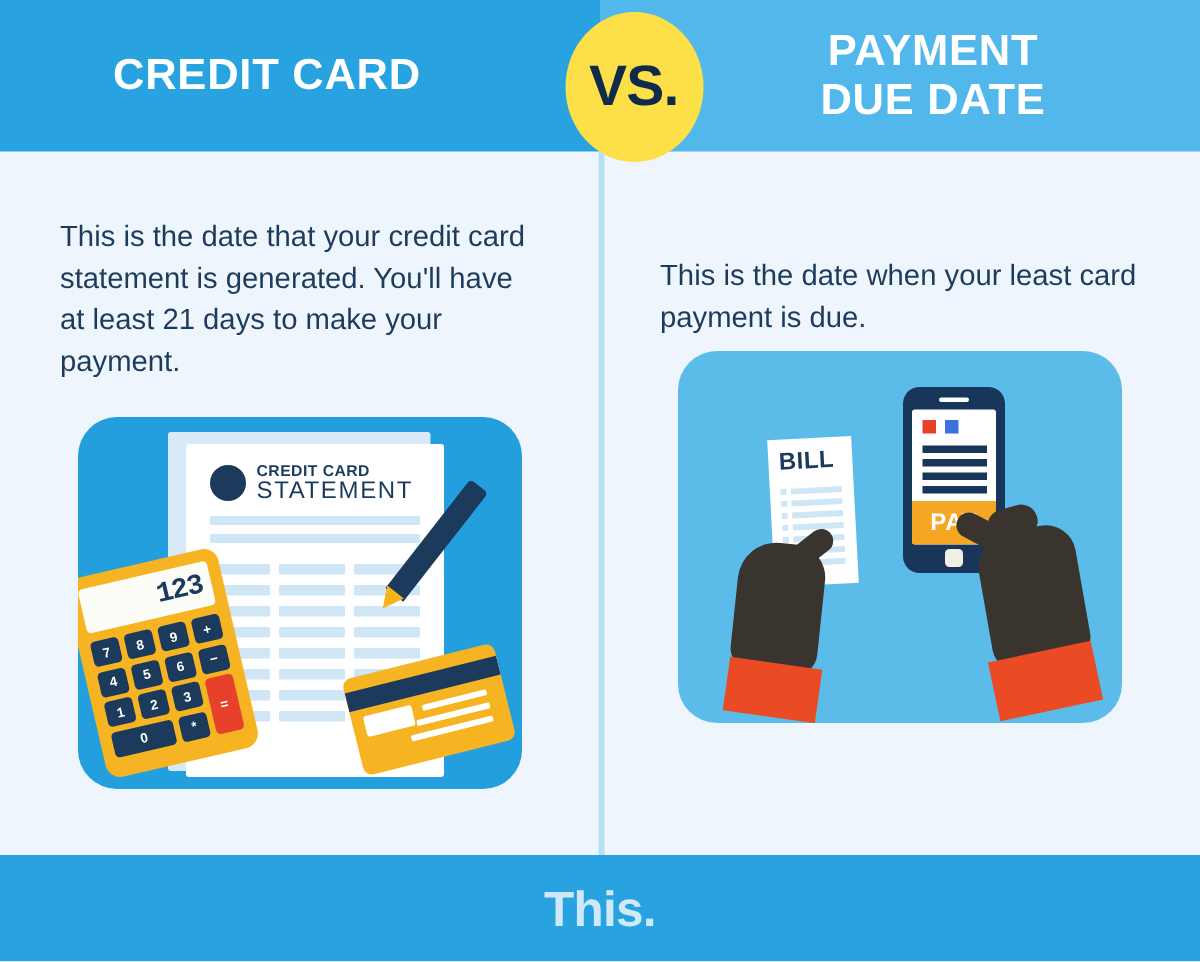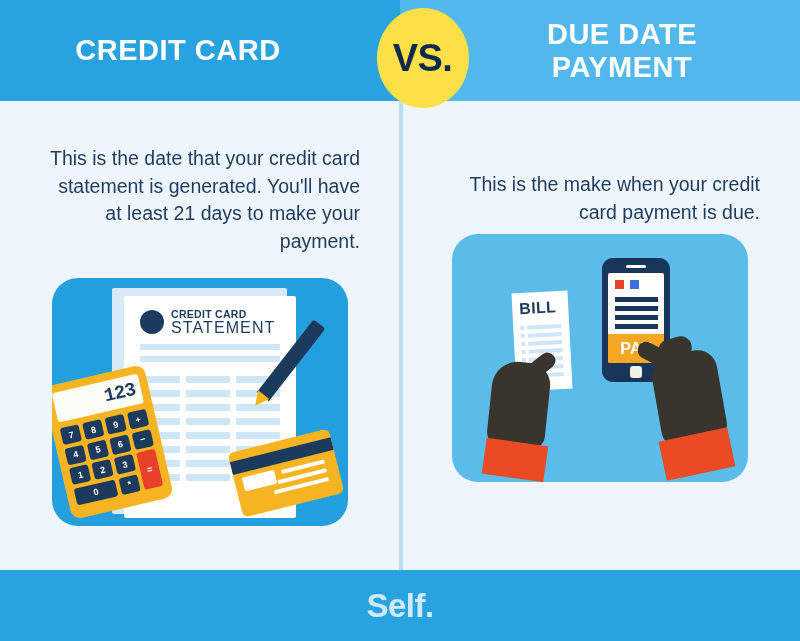--- a/index.html
+++ b/index.html
@@ -97,21 +97,21 @@
   .column {
     flex: 1 1 50%;
     display: flex;
     flex-direction: column;
     align-items: center;
   }
   .desc {
     color: #1d3b5c;
     font-size: 19.5px;
     line-height: 1.42;
-    text-align: right;
+    text-align: left;
     width: 320px;
     margin-top: 44px;
     font-family: "Liberation Sans", sans-serif;
   }
   .column-right .desc { margin-top: 70px; }
 
   
   .panel {
     position: relative;
     width: 296px;
@@ -492,22 +492,22 @@
 <div class="infographic">
 
   <div class="header">
     <div class="header-half header-left">
       <div class="header-title">
         <div>CREDIT CARD</div>
       </div>
     </div>
     <div class="header-half header-right">
       <div class="header-title">
+        <div>PAYMENT</div>
         <div>DUE DATE</div>
-        <div>PAYMENT</div>
       </div>
     </div>
   </div>
 
   <div class="vs-badge">
     <span class="vs-text">VS.</span>
   </div>
 
   <div class="divider"></div>
 
@@ -606,21 +606,21 @@
           <div class="cc-chip"></div>
           <div class="cc-line n1"></div>
           <div class="cc-line n2"></div>
           <div class="cc-line n3"></div>
         </div>
 
       </div>
     </div>
 
     <div class="column column-right">
-      <div class="desc">This is the make when your credit card payment is due.</div>
+      <div class="desc">This is the date when your least card payment is due.</div>
 
       <div class="panel panel-right">
 
         <div class="bill-paper">
           <div class="bill-title">BILL</div>
           <div class="bill-rows">
             <div class="bill-row">
                 <b></b>
                 <i></i>
               </div>
@@ -679,16 +679,16 @@
           <div class="palm"></div>
           <div class="cuff"></div>
         </div>
 
       </div>
     </div>
 
   </div>
 
   <div class="footer">
-    <span class="footer-logo">Self.</span>
+    <span class="footer-logo">This.</span>
   </div>
 
 </div>
 
 </body></html>

